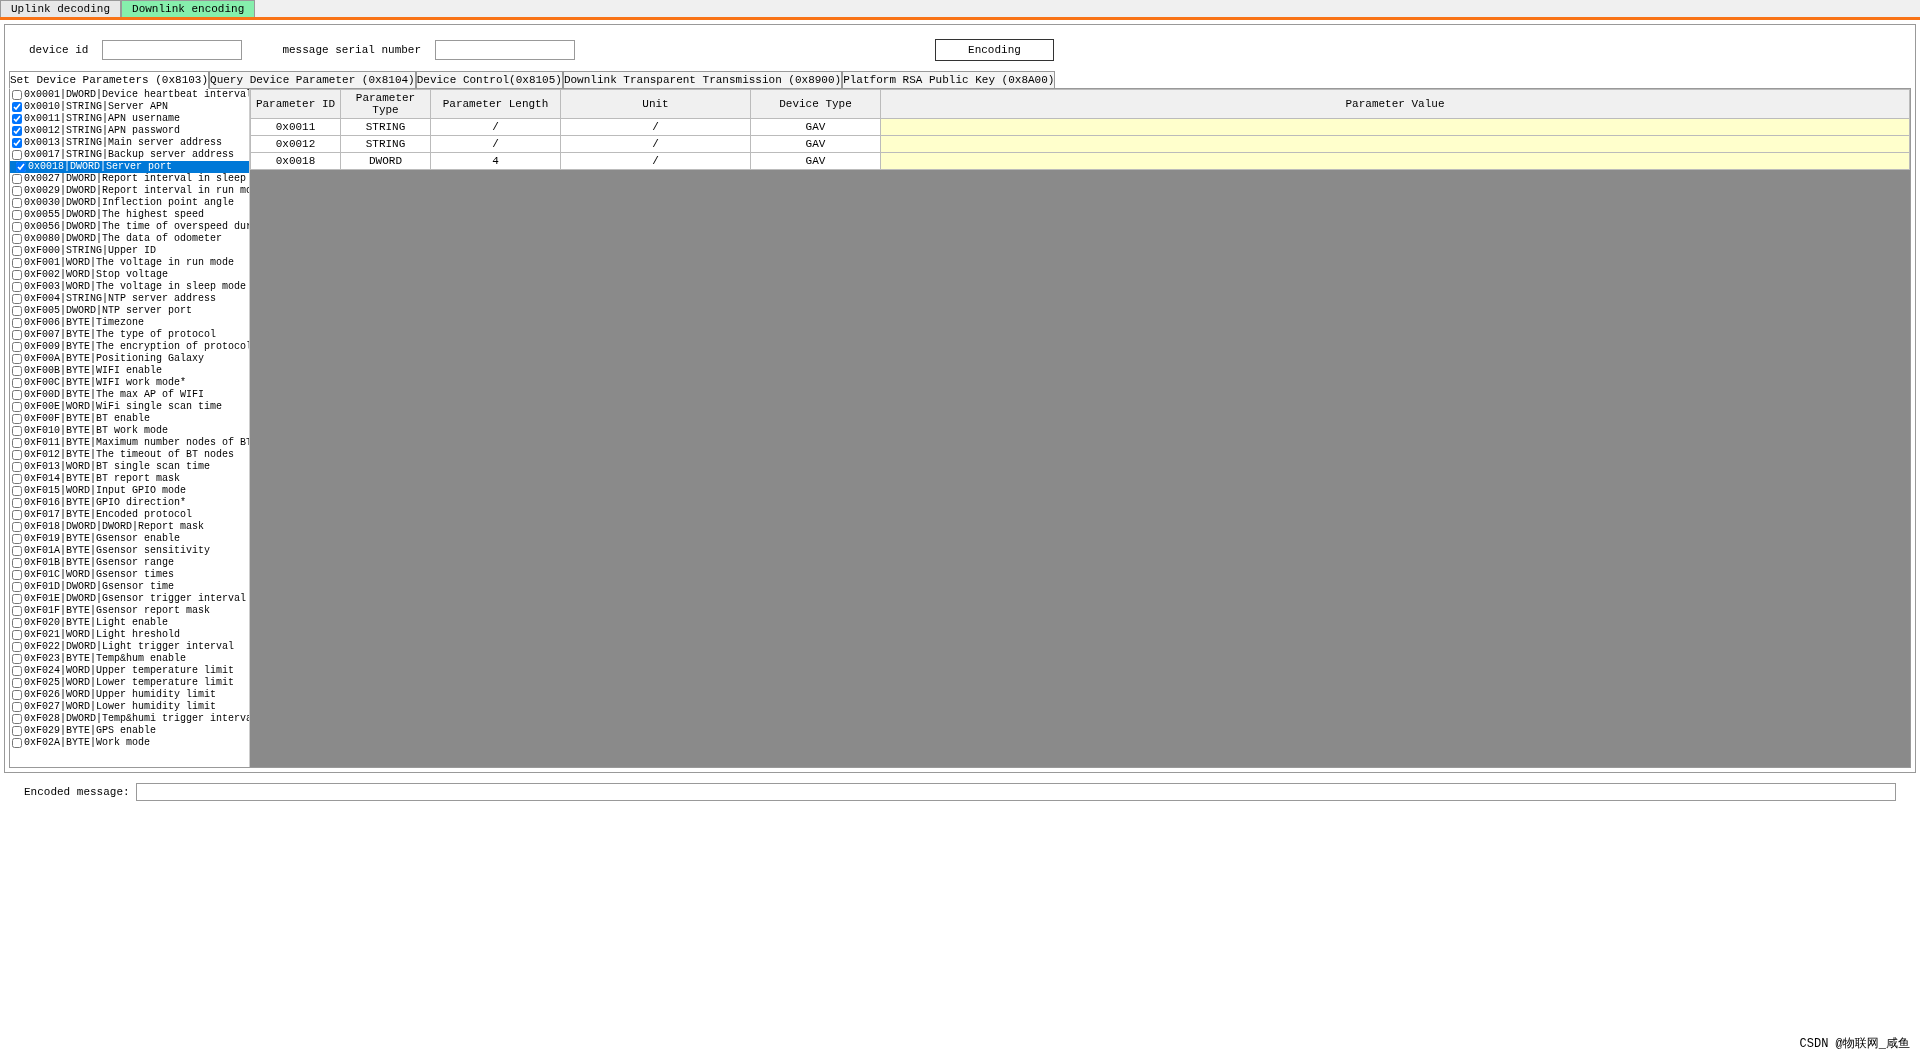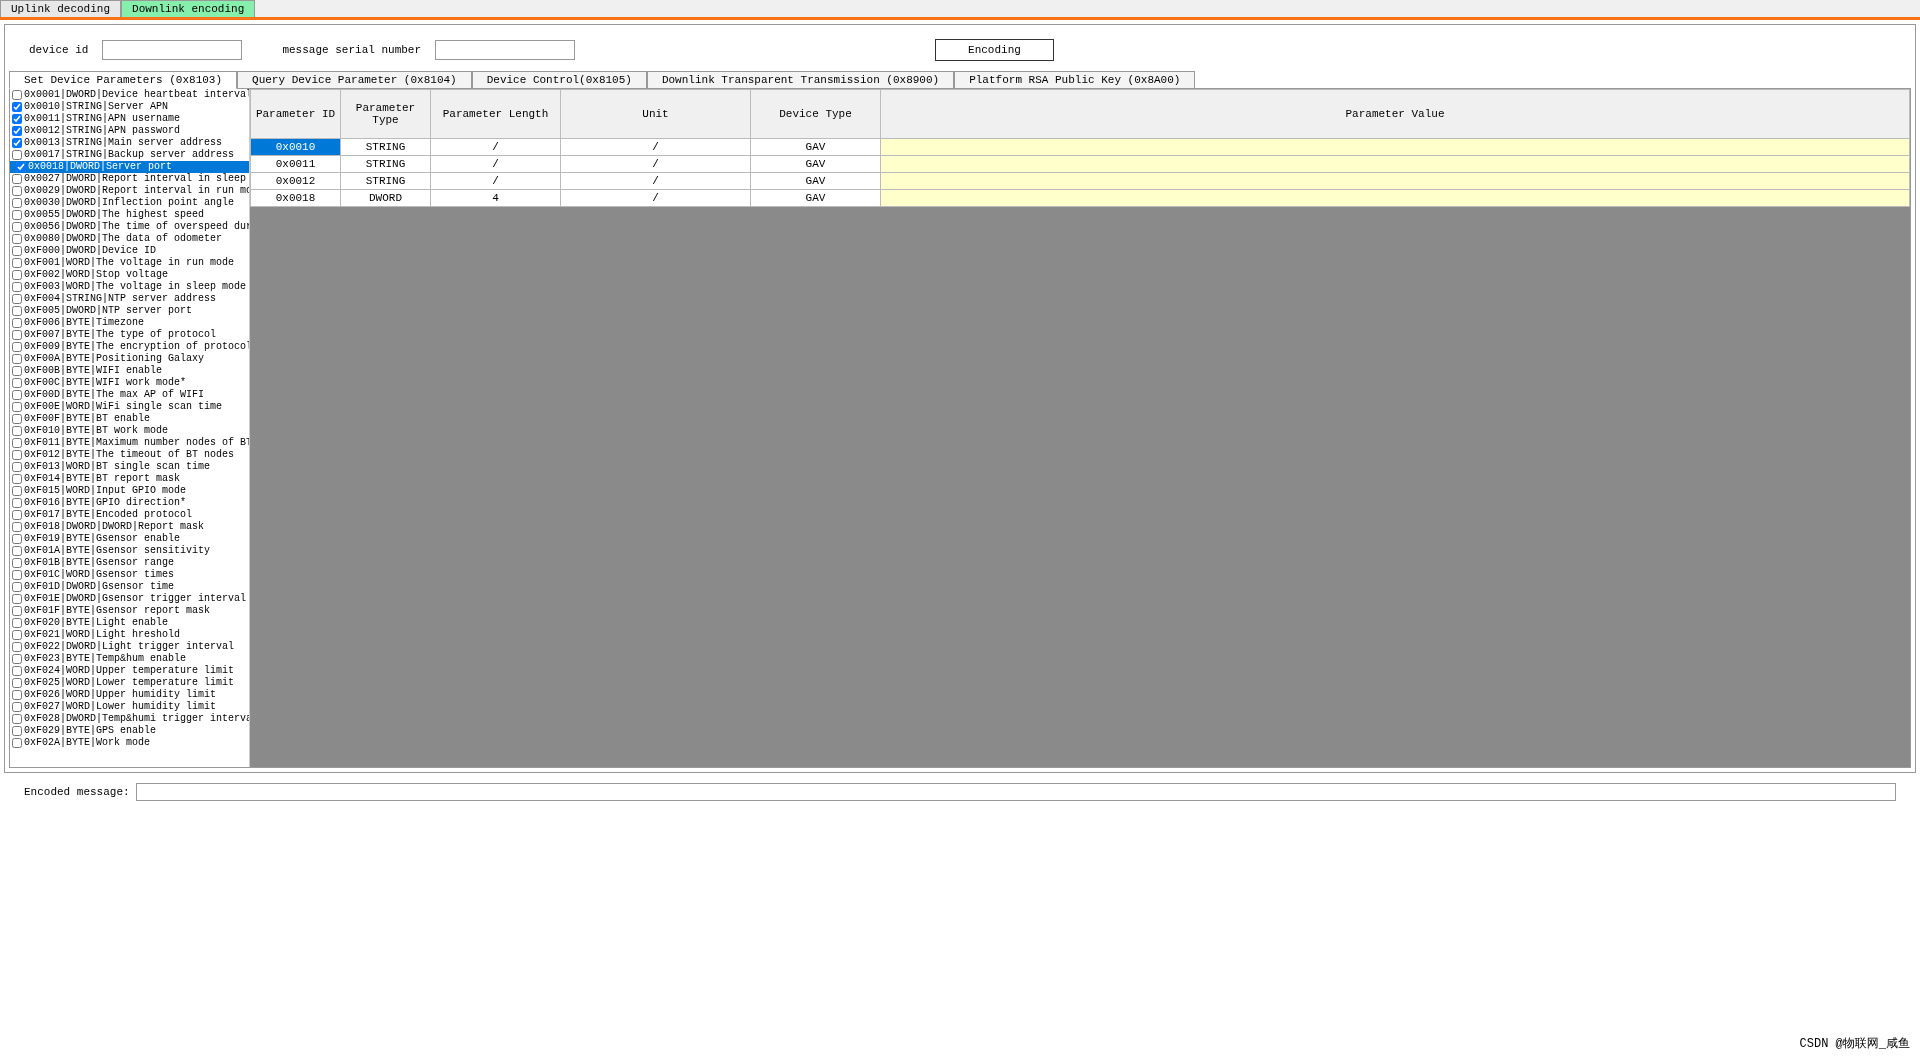--- a/index.html
+++ b/index.html
@@ -6,30 +6,30 @@
 body { font-family: "SimSun", "Courier New", monospace; font-size: 11px; background: #fff; color: #000; }
 .main-tabs { display: flex; border-bottom: 3px solid #f97316; background: #f0f0f0; align-items: flex-end; }
 .main-tab { padding: 2px 10px; border: 1px solid #999; border-bottom: none; background: #e8e8e8; cursor: pointer; margin-right: 0; }
 .main-tab.active { background: #86efac; }
 .container { border: 1px solid #999; margin: 4px; padding: 4px; }
 .top-form { display: flex; align-items: center; padding: 10px 20px; gap: 10px; }
 .top-form label { margin-right: 4px; }
 .top-form input { border: 1px solid #999; height: 20px; width: 140px; background: #fff; padding: 0 2px; }
 .encode-btn { margin-left: 350px; padding: 4px 32px; border: 1px solid #333; background: #fff; cursor: pointer; font-family: inherit; font-size: 11px; }
 .inner-tabs { display: flex; }
-.inner-tab { padding: 2px 14px; border: 1px solid #999; background: #f4f4f4; cursor: pointer; font-size: 11px; }
+.inner-tab { padding: 2px 0; border: 1px solid #999; background: #f4f4f4; cursor: pointer; font-size: 11px; }
 .inner-tab.active { background: #fff; border-bottom: 1px solid #fff; position: relative; z-index: 1; }
 .content-area { display: flex; border: 1px solid #999; margin-top: -1px; height: 680px; }
 .param-list { width: 240px; border-right: 1px solid #ccc; overflow-y: scroll; background: #fff; }
 .param-item { display: flex; align-items: center; padding: 0 2px; height: 12px; line-height: 12px; font-size: 10px; white-space: nowrap; cursor: pointer; }
 .param-item input[type=checkbox] { margin-right: 2px; width: 10px; height: 10px; }
 .param-item.selected { background: #0078d7; color: #fff; padding-left: 6px; }
 .table-area { flex: 1; background: #8a8a8a; overflow: auto; }
 table { border-collapse: collapse; width: 100%; background: #fff; }
-th { background: #f0f0f0; border: 1px solid #bbb; padding: 12px 4px; font-weight: normal; font-size: 11px; }
+th { background: #f0f0f0; border: 1px solid #bbb; padding: 2px 4px; font-weight: normal; font-size: 11px; }
 td { border: 1px solid #bbb; padding: 2px 4px; font-size: 11px; text-align: center; background: #fff; height: 16px; }
 td.val-cell { background: #ffffcc; }
 tr.selected td:first-child { background: #0078d7; color: #fff; }
 .bottom-row { display: flex; align-items: center; padding: 6px 20px; border-top: 0; margin: 4px; }
 .bottom-row input { flex: 1; border: 1px solid #999; height: 18px; margin-left: 6px; }
 .watermark { position: fixed; bottom: 6px; right: 10px; color: #000000; font-size: 12px; }
 ::-webkit-scrollbar { width: 14px; }
 ::-webkit-scrollbar-track { background: #f0f0f0; }
 ::-webkit-scrollbar-thumb { background: #c0c0c0; border: 1px solid #999; }
 </style>
@@ -107,21 +107,21 @@
         <div class="param-item">
           <input type="checkbox" style="">
           <span>0x0056|DWORD|The time  of overspeed duration</span>
         </div>
         <div class="param-item">
           <input type="checkbox" style="">
           <span>0x0080|DWORD|The data of odometer</span>
         </div>
         <div class="param-item">
           <input type="checkbox" style="">
-          <span>0xF000|DWORD|Device ID</span>
+          <span>0xF000|STRING|Upper ID</span>
         </div>
         <div class="param-item">
           <input type="checkbox" style="">
           <span>0xF001|WORD|The voltage in run mode</span>
         </div>
         <div class="param-item">
           <input type="checkbox" style="">
           <span>0xF002|WORD|Stop voltage</span>
         </div>
         <div class="param-item">
@@ -287,28 +287,20 @@
             <tr id="thead-row">
               <th style="width: 90px;">Parameter ID</th>
               <th style="width: 90px;">Parameter Type</th>
               <th style="width: 130px;">Parameter Length</th>
               <th style="width: 190px;">Unit</th>
               <th style="width: 130px;">Device Type</th>
               <th style="width: auto;">Parameter Value</th>
             </tr>
           </thead>
         <tbody id="tbody">
-            <tr class="selected">
-              <td>0x0010</td>
-              <td>STRING</td>
-              <td>/</td>
-              <td>/</td>
-              <td>GAV</td>
-              <td class="val-cell"></td>
-            </tr>
             <tr>
               <td>0x0011</td>
               <td>STRING</td>
               <td>/</td>
               <td>/</td>
               <td>GAV</td>
               <td class="val-cell"></td>
             </tr>
             <tr>
               <td>0x0012</td>

